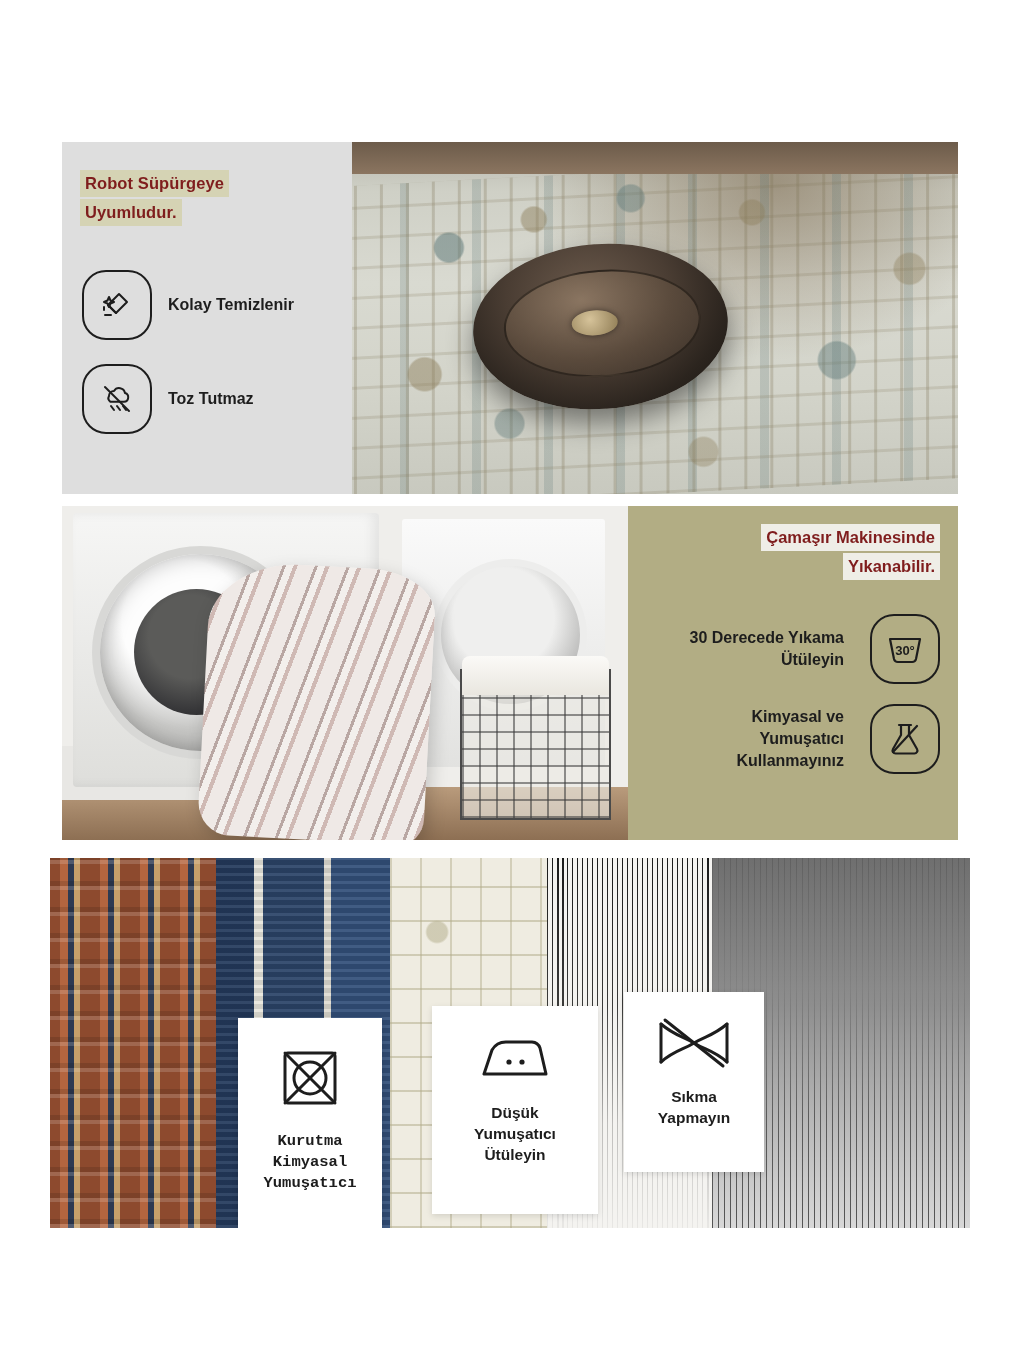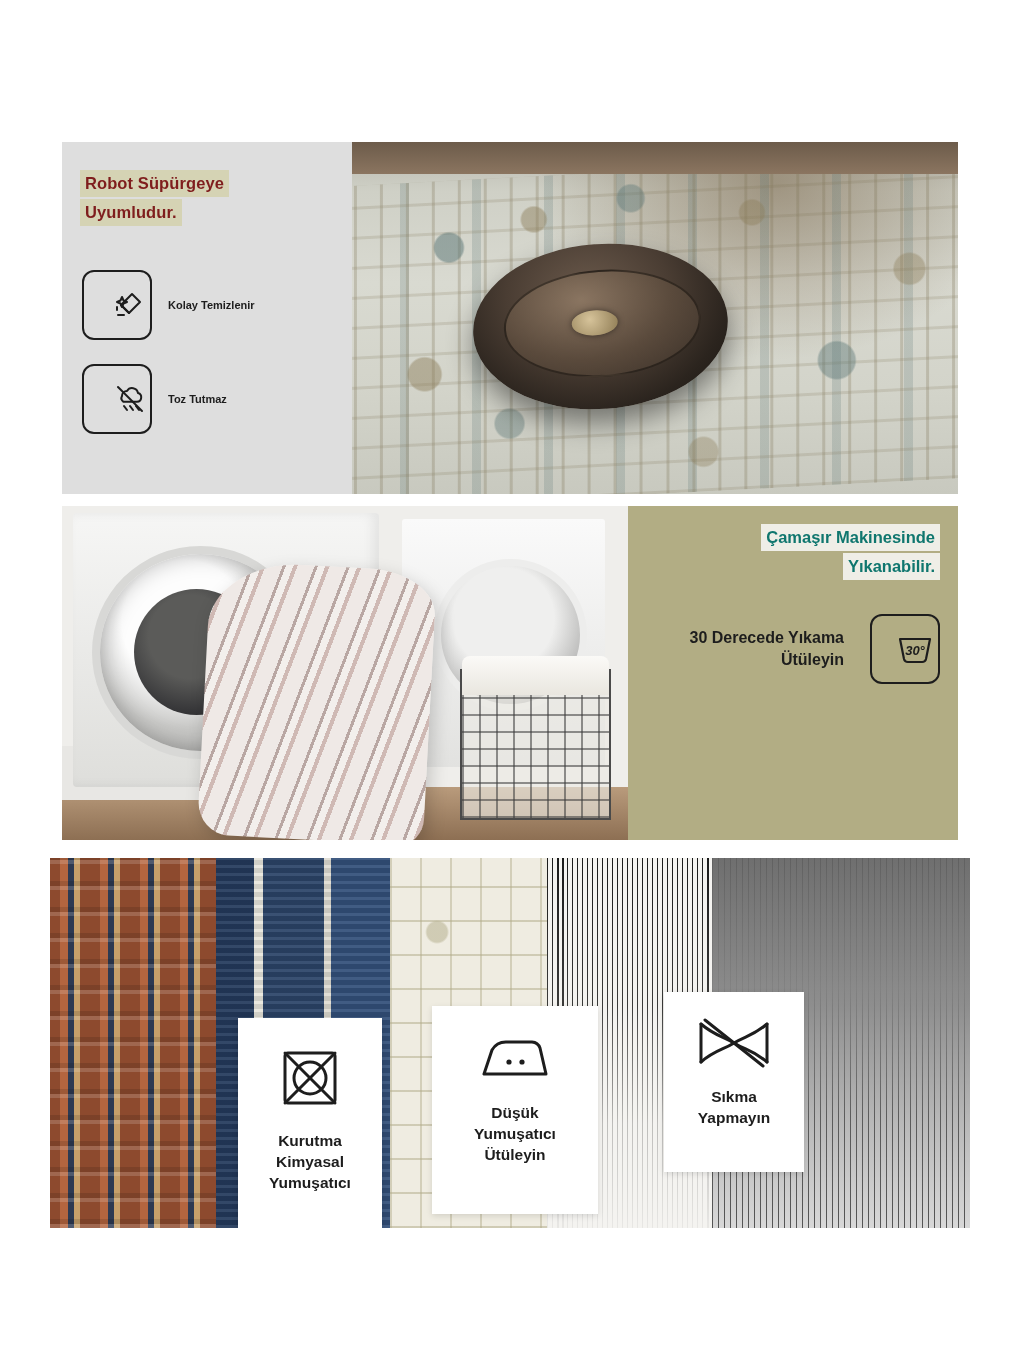--- a/index.html
+++ b/index.html
@@ -67,30 +67,29 @@
     display: flex;
     align-items: center;
     gap: 16px;
   }
   .feature-row.r1 { left: 20px; top: 128px; }
   .feature-row.r2 { left: 20px; top: 222px; }
   .icon-box {
     width: 66px;
     height: 66px;
     border: 2.5px solid #1d1d1d;
-    border-radius: 12px;
+    border-radius: 24px;
     display: flex;
     align-items: center;
-    justify-content: flex-end;
+    justify-content: center;
     background: transparent;
     flex: none;
-    font-style: italic;
   }
   .feature-label {
-    font-size: 11px;
+    font-size: 16px;
     font-weight: bold;
     color: #1d1d1d;
   }
 
   
   .rug1 {
     position: absolute;
     inset: 0;
     background:
       radial-gradient(ellipse at 70% 12%, rgba(120,100,72,0.55), rgba(120,100,72,0) 40%),
@@ -187,21 +186,21 @@
   .title-wrap-right {
     position: absolute;
     right: 18px;
     top: 18px;
     width: 300px;
     text-align: right;
   }
   .title-line-r {
     display: inline-block;
     background: #efeee7;
-    color: #0f766e;
+    color: #7f1d1d;
     font-size: 16.5px;
     font-weight: bold;
     line-height: 23px;
     padding: 2px 5px;
     margin-bottom: 2px;
   }
   .feature-row-r {
     position: absolute;
     right: 18px;
     display: flex;
@@ -370,23 +369,23 @@
     margin-bottom: 10px;
   }
   .care-card .cc-label {
     font-size: 15.5px;
     font-weight: bold;
     color: #1d1d1d;
     text-align: center;
     line-height: 21px;
     padding: 0 6px;
   }
-  .cc1 { left: 188px; top: 160px; width: 144px; height: 212px; }
+  .cc1 { left: 188px; top: 160px; width: 144px; height: 212px; font-family: Liberation Mono, monospace; }
   .cc2 { left: 382px; top: 148px; width: 166px; height: 208px; }
-  .cc3 { left: 574px; top: 134px; width: 140px; height: 180px; margin-left: 40px; }
+  .cc3 { left: 574px; top: 134px; width: 140px; height: 180px; }
 </style>
 </head>
 <body>
 
 <div class="page">
 
   <div class="panel1">
     <div class="p1-left">
 
       <div class="title-wrap">
@@ -461,20 +460,34 @@
           <span>Ütüleyin</span>
         </div>
         <div class="icon-box">
           <svg width="46" height="46" viewBox="0 0 46 46" fill="none" stroke="#1d1d1d" stroke-width="2.2" stroke-linecap="round" stroke-linejoin="round">
             <path d="M8 13 L38 13 L34 33 a4 4 0 0 1 -4 3 H16 a4 4 0 0 1 -4 -3 Z"></path>
             <text x="23" y="29" font-family="Liberation Sans, sans-serif" font-size="13" font-weight="bold" fill="#1d1d1d" stroke="none" text-anchor="middle">30°</text>
           </svg>
         </div>
       </div>
 
+      <div class="feature-row-r r2">
+        <div class="feature-label-r">
+          <span>Kimyasal ve</span><br>
+          <span>Yumuşatıcı</span><br>
+          <span>Kullanmayınız</span>
+        </div>
+        <div class="icon-box">
+          <svg width="46" height="46" viewBox="0 0 46 46" fill="none" stroke="#1d1d1d" stroke-width="2.2" stroke-linecap="round" stroke-linejoin="round">
+            <path d="M19 9 v10 L11 33 a3 3 0 0 0 2.6 4.5 h18.8 A3 3 0 0 0 35 33 L27 19 V9 Z"></path>
+            <path d="M17 9 h12"></path>
+            <path d="M11 36 L35 10"></path>
+          </svg>
+        </div>
+      </div>
     </div>
   </div>
 
   <div class="panel3">
     <div class="rug-strip s1"></div>
     <div class="rug-strip s2"></div>
     <div class="rug-strip s3"></div>
     <div class="rug-strip s4"></div>
     <div class="rug-strip s5"></div>
 

